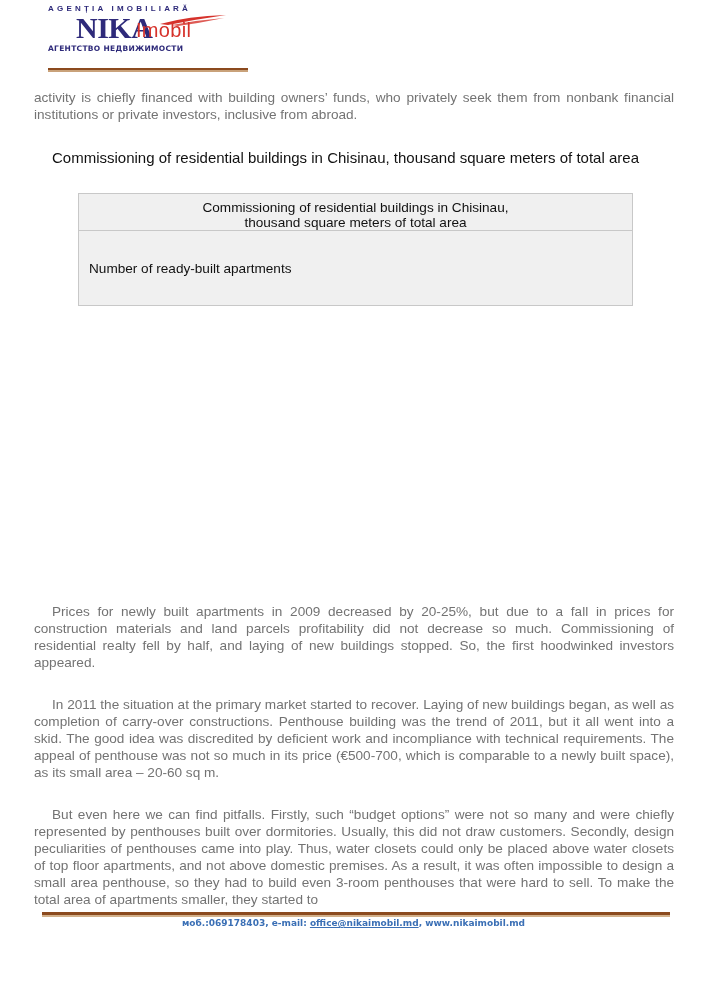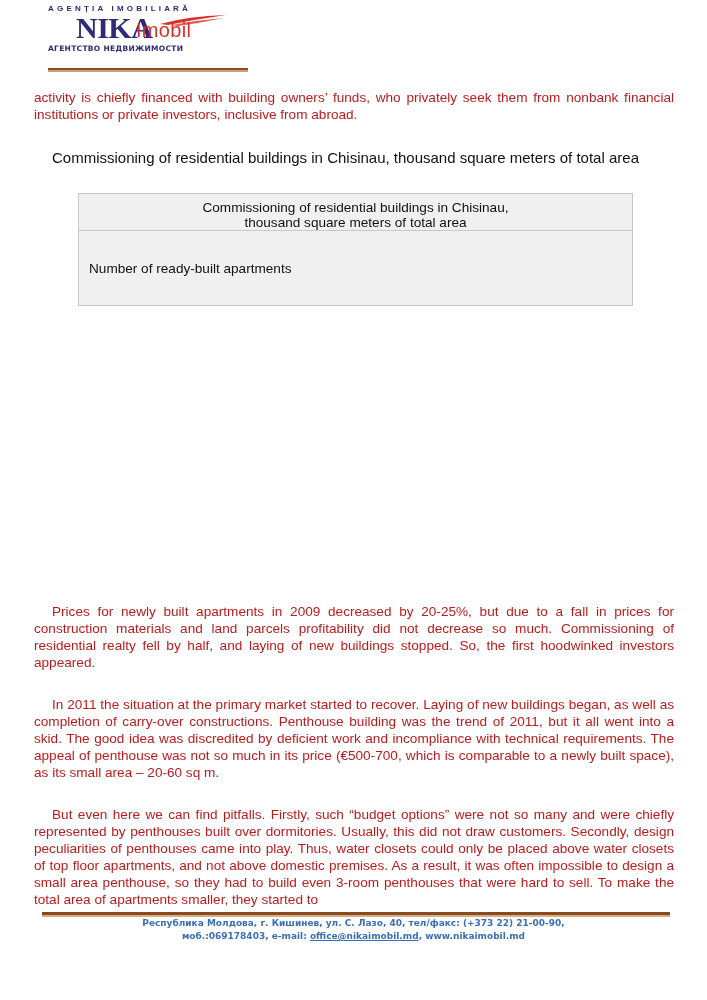--- a/index.html
+++ b/index.html
@@ -84,21 +84,21 @@
     }
 
     
     .para {
       position: absolute;
       left: 34px;
       width: 640px;
       font-size: 13.6px;
       line-height: 17px;
       text-align: justify;
-      color: #b91c1c;
+      color: #737373;
     }
     .para.indent { text-indent: 18px; }
     .caption {
       position: absolute;
       left: 52px;
       top: 149px;
       font-size: 15px;
       color: #111;
       white-space: nowrap;
     }
@@ -192,17 +192,16 @@
   </tr>
 </tbody>
   </table>
 
 <p class="para indent" style="top:603px;">Prices for newly built apartments in 2009 decreased by 20-25%, but due to a fall in prices for construction materials and land parcels profitability did not decrease so much. Commissioning of residential realty fell by half, and laying of new buildings stopped. So, the first hoodwinked investors appeared.</p>
 <p class="para indent" style="top:696px;">In 2011 the situation at the primary market started to recover. Laying of new buildings began, as well as completion of carry-over constructions. Penthouse building was the trend of 2011, but it all went into a skid. The good idea was discredited by deficient work and incompliance with technical requirements. The appeal of penthouse was not so much in its price (€500-700, which is comparable to a newly built space), as its small area – 20-60 sq m.</p>
 <p class="para indent" style="top:806px;">But even here we can find pitfalls. Firstly, such “budget options” were not so many and were chiefly represented by penthouses built over dormitories. Usually, this did not draw customers. Secondly, design peculiarities of penthouses came into play. Thus, water closets could only be placed above water closets of top floor apartments, and not above domestic premises. As a result, it was often impossible to design a small area penthouse, so they had to build even 3-room penthouses that were hard to sell. To make the total area of apartments smaller, they started to</p>
 
 <div class="footer-rule"></div>
 <div class="footer">
-  <div>Республика Молдова, г. Кишинев, ул. С. Лазо, 40, тел/факс: (+373 22) 21-00-90,</div>
   <div>
     <span>моб.:069178403, e-mail: </span><span class="email">office@nikaimobil.md</span><span>, </span><span>www.nikaimobil.md</span>
   </div>
 </div>
 
 </body></html>

